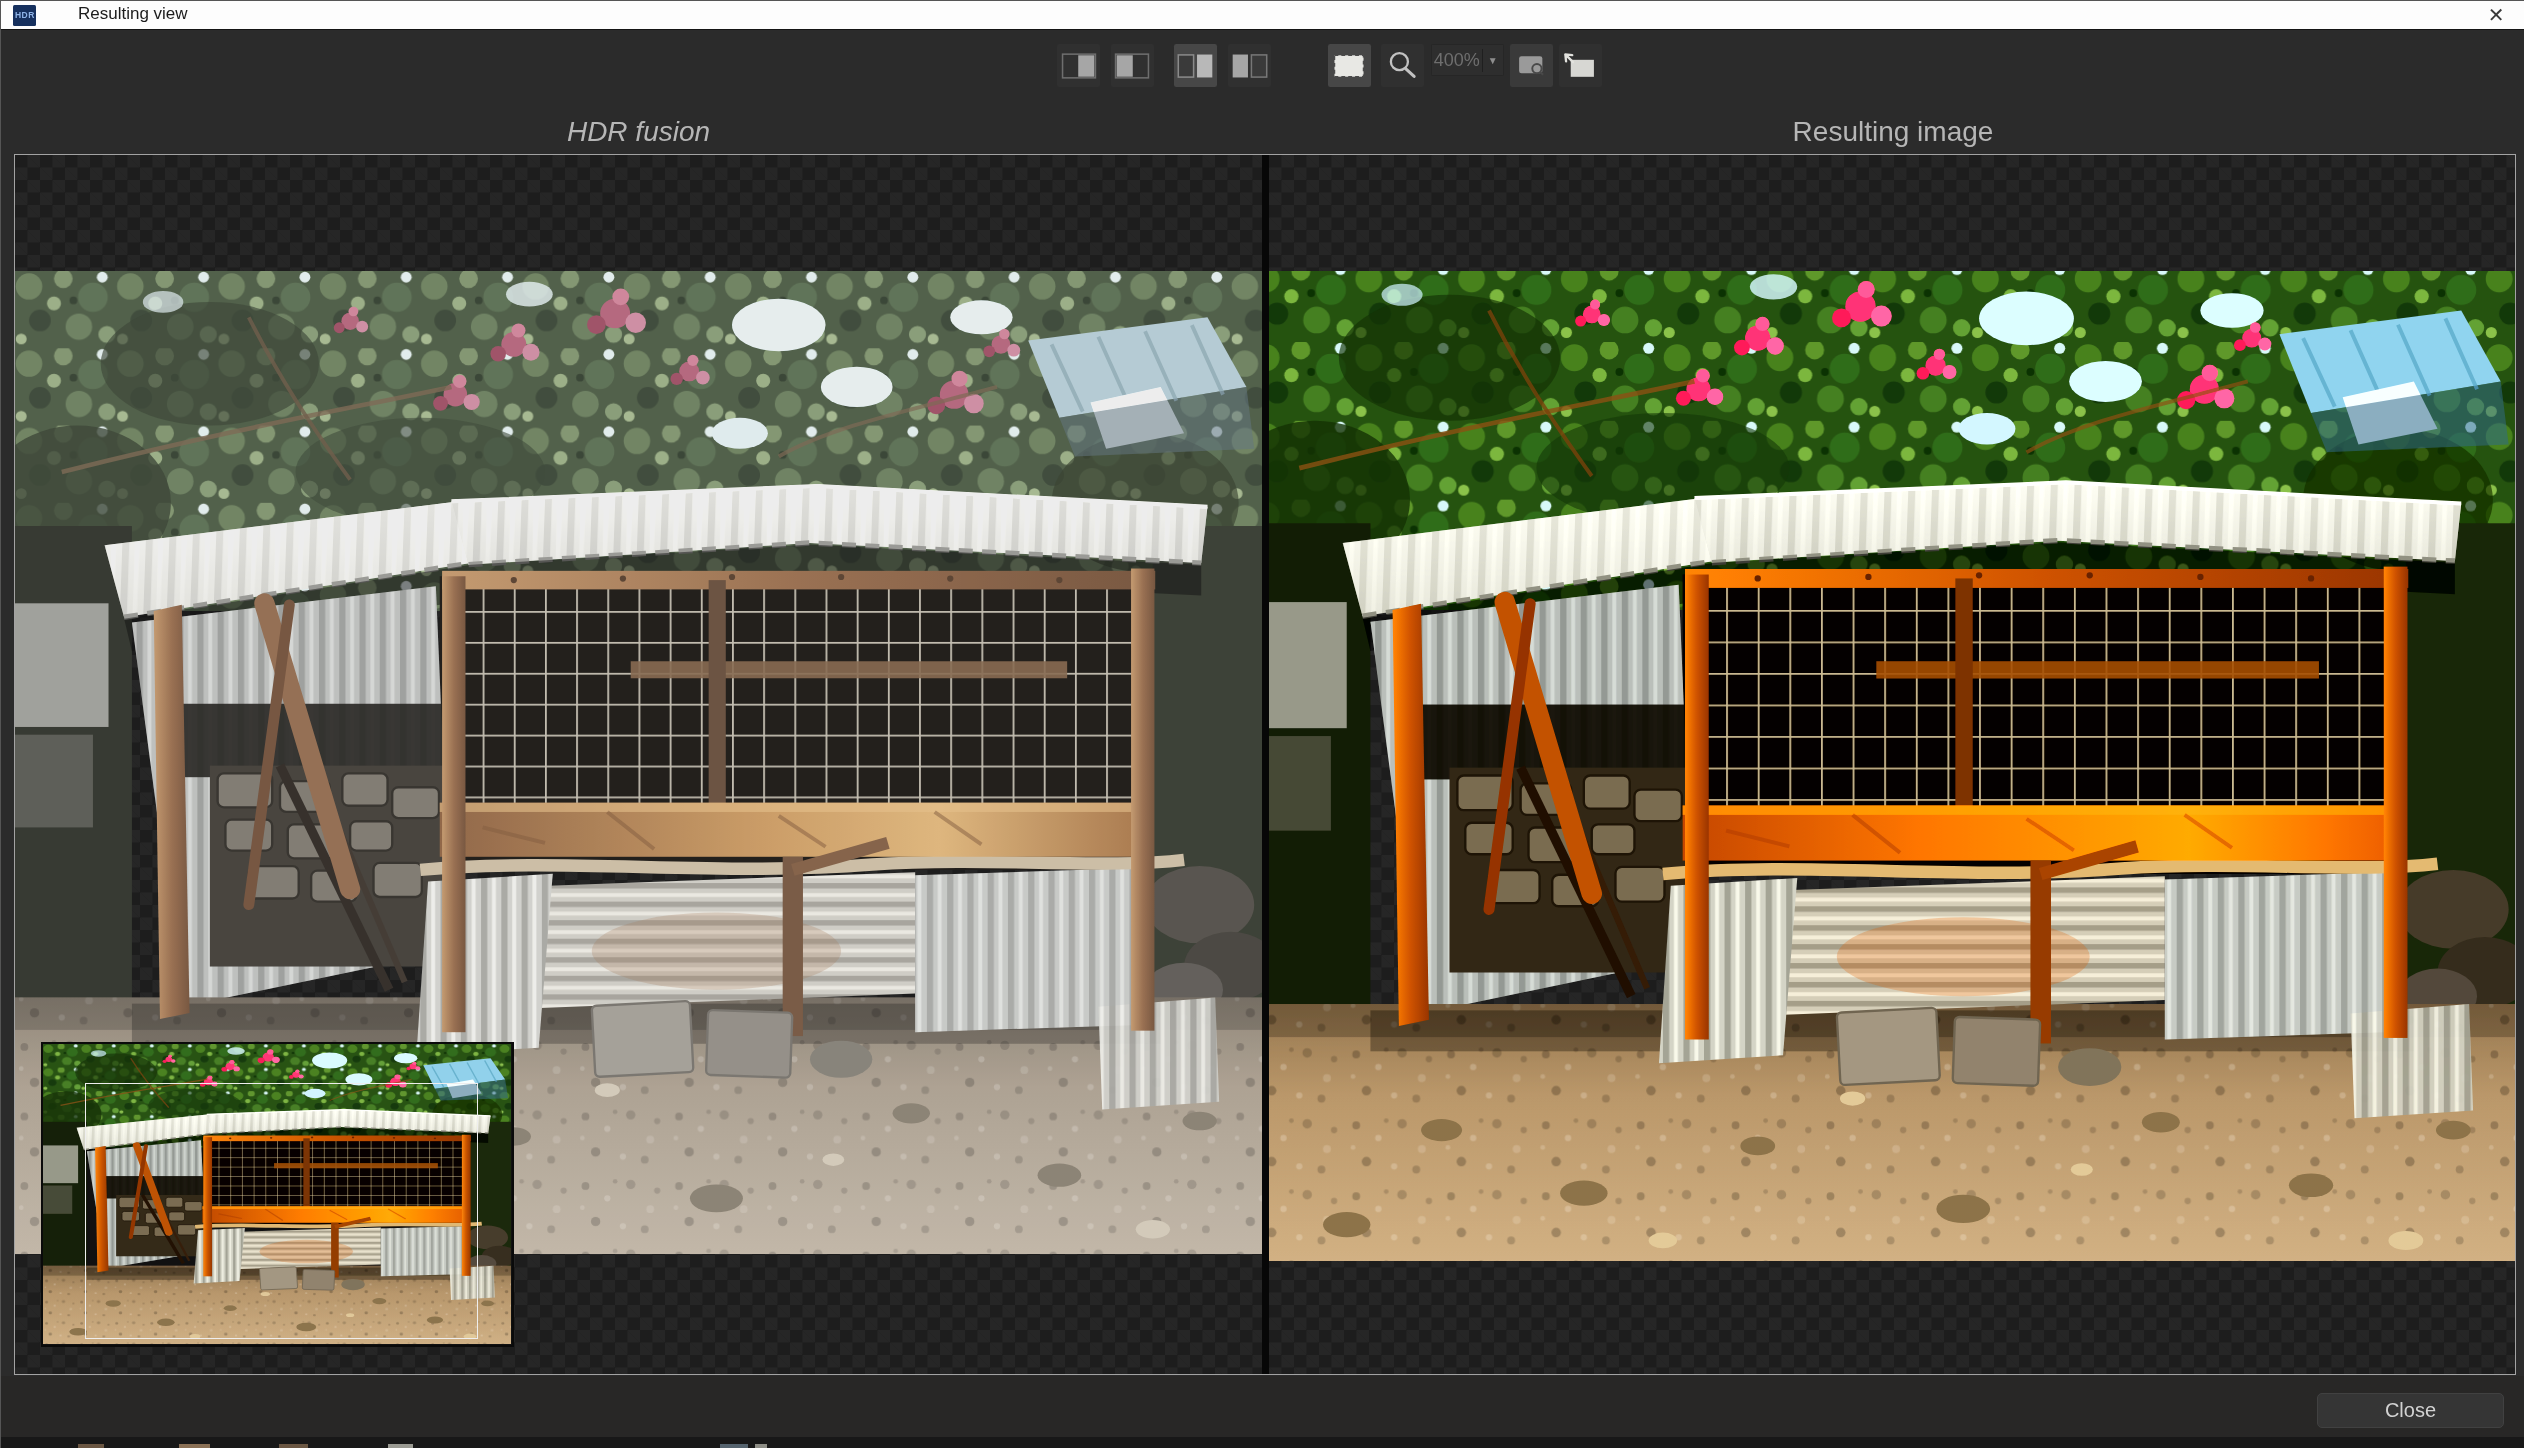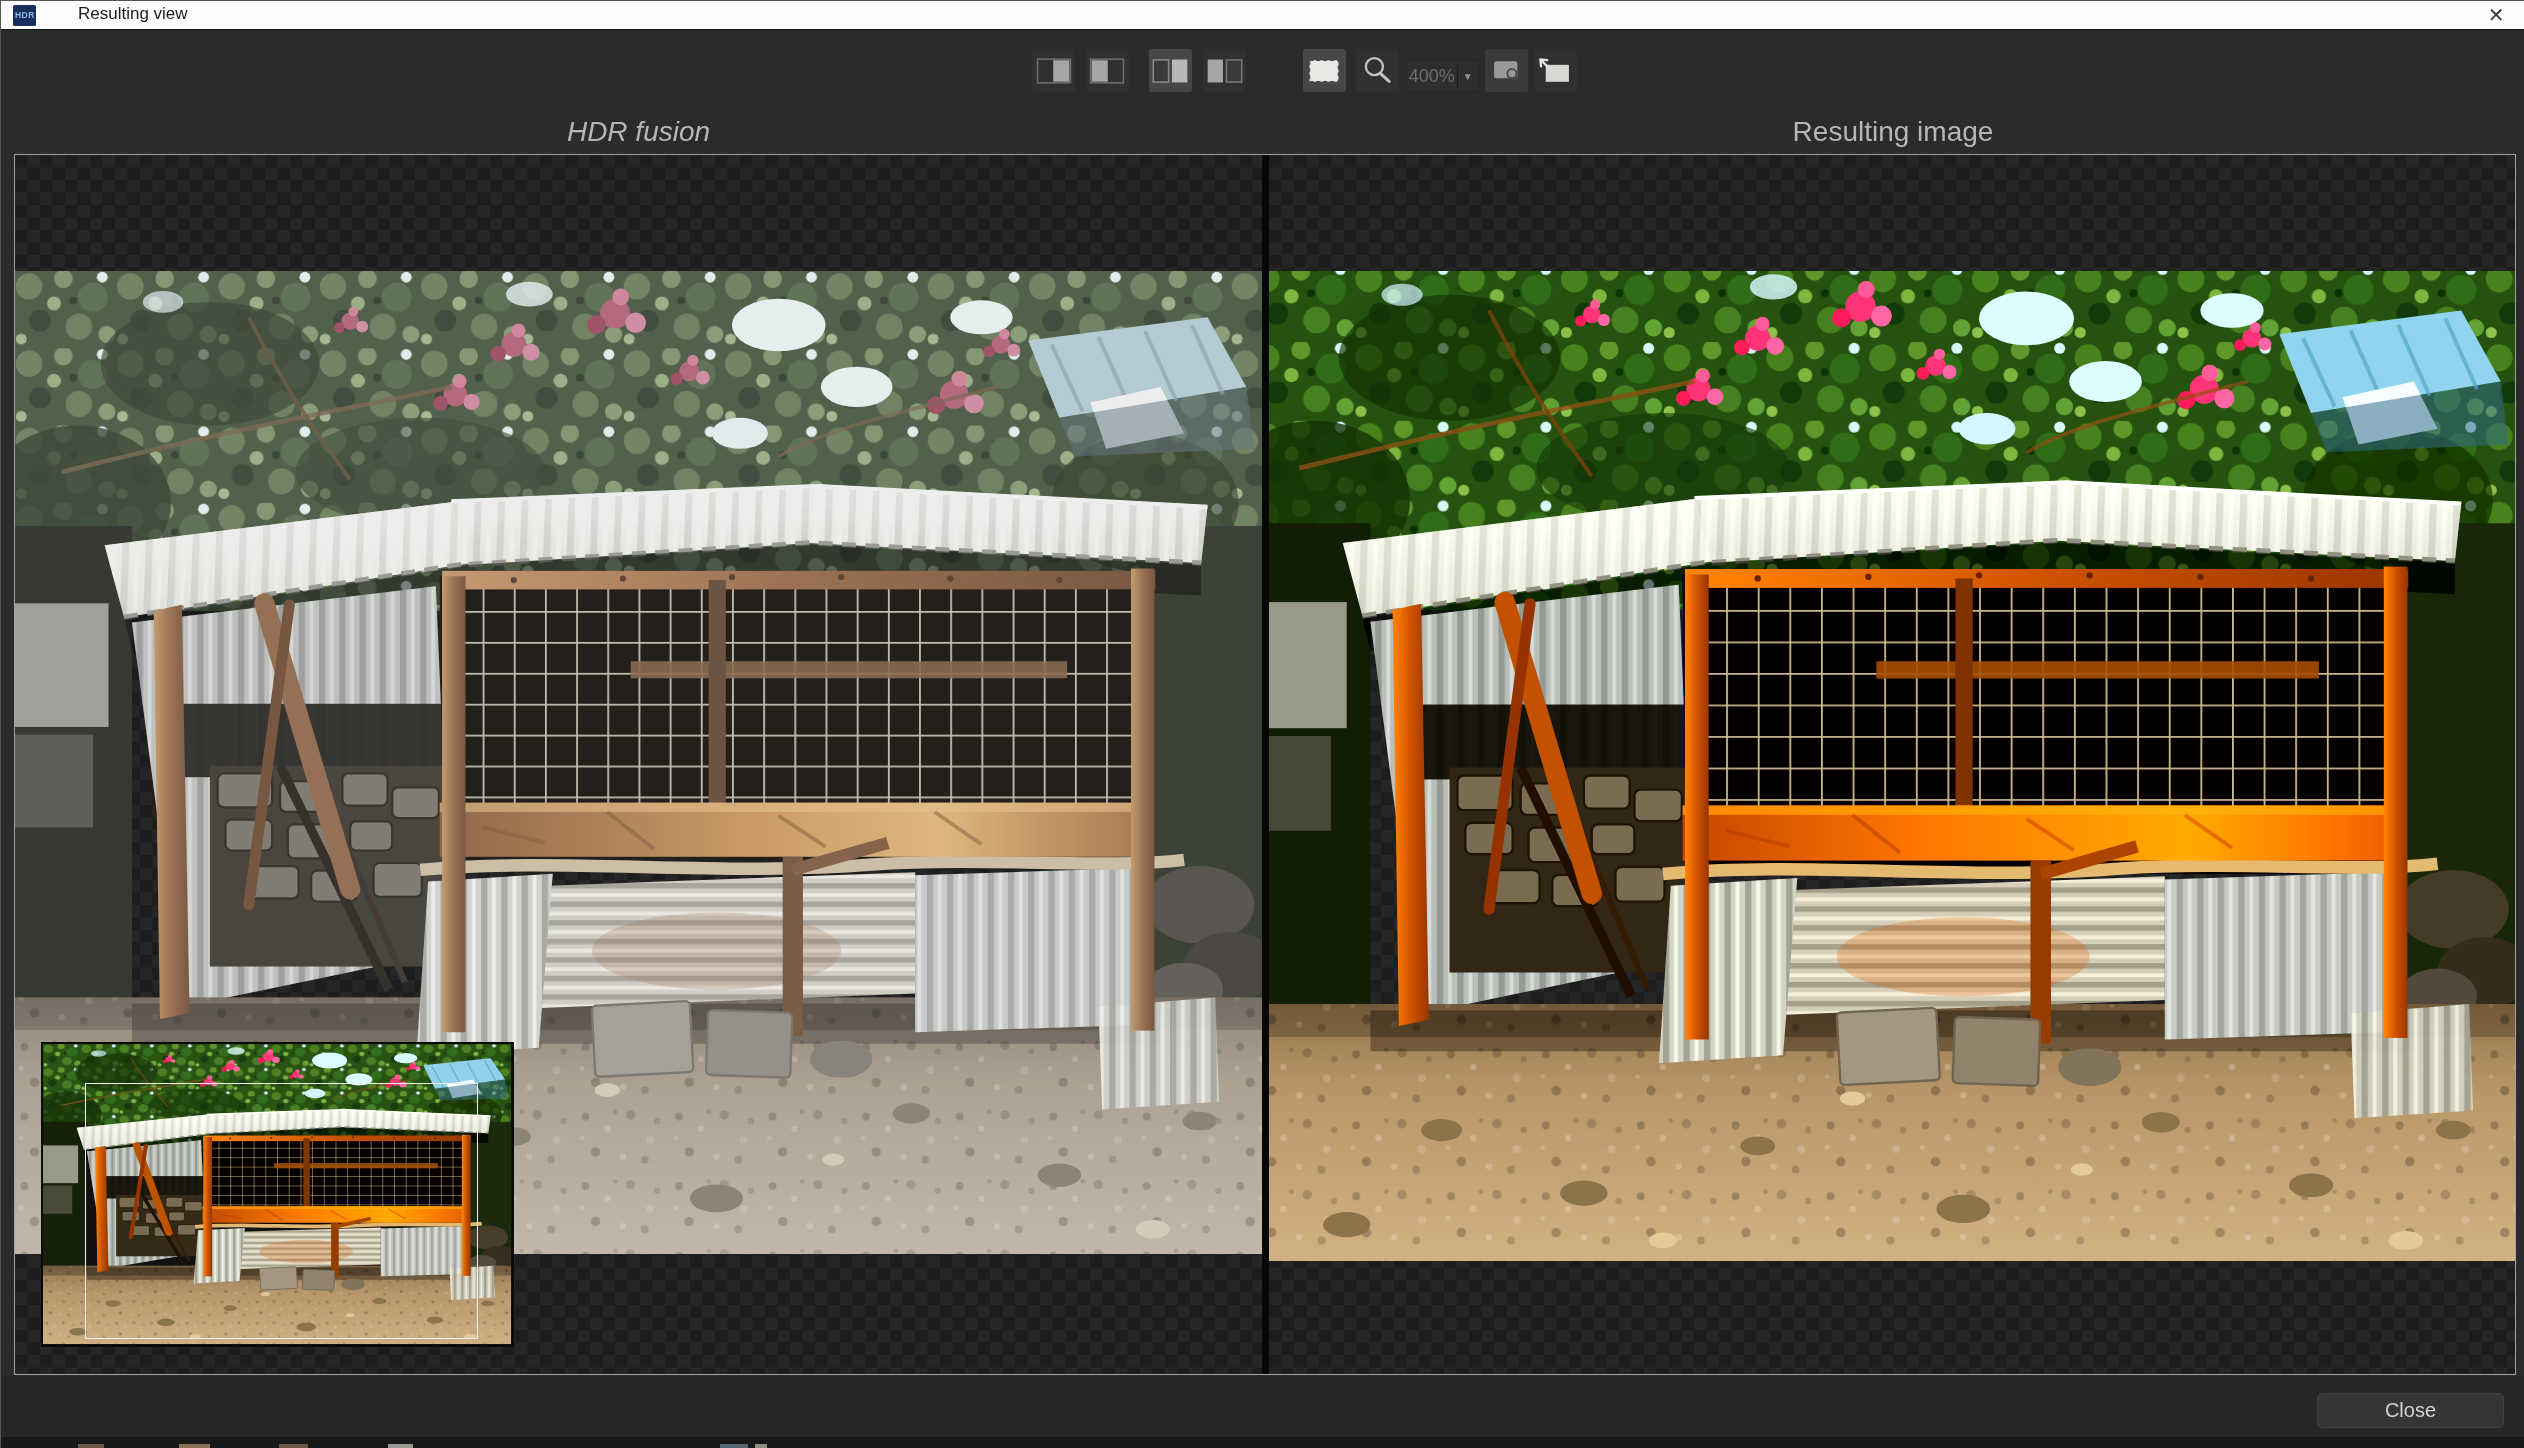--- a/index.html
+++ b/index.html
@@ -25,22 +25,22 @@
   .titlebar-text{
     position:absolute;left:77px;top:3.1px;font-size:17px;color:#1c1c1c;
   }
   .titlebar-close{
     position:absolute;right:10.8px;top:1.5px;width:34px;height:25px;
     display:flex;align-items:center;justify-content:center;
     color:#3a3a3a;font-size:20px;cursor:default;
   }
   
   .toolbar{
-    position:absolute;left:1031px;top:43px;height:48px;
-    display:flex;align-items:flex-end;
+    position:absolute;left:1056px;top:43px;height:48px;
+    display:flex;align-items:flex-start;
   }
   .tbtn{
     width:43px;height:43px;border-radius:2.3px;background:#303030;
     display:flex;align-items:center;justify-content:center;flex:none;
   }
   .tbtn.active{background:#474747;}
   .sp14{width:10.8px;flex:none;} .sp26{width:20px;flex:none;} .sp74{width:57px;flex:none;}
   .sp8{width:6.2px;flex:none;}
   .zoombox{
     width:73px;height:32px;background:#2e2e2e;border:0.8px solid #262626;

